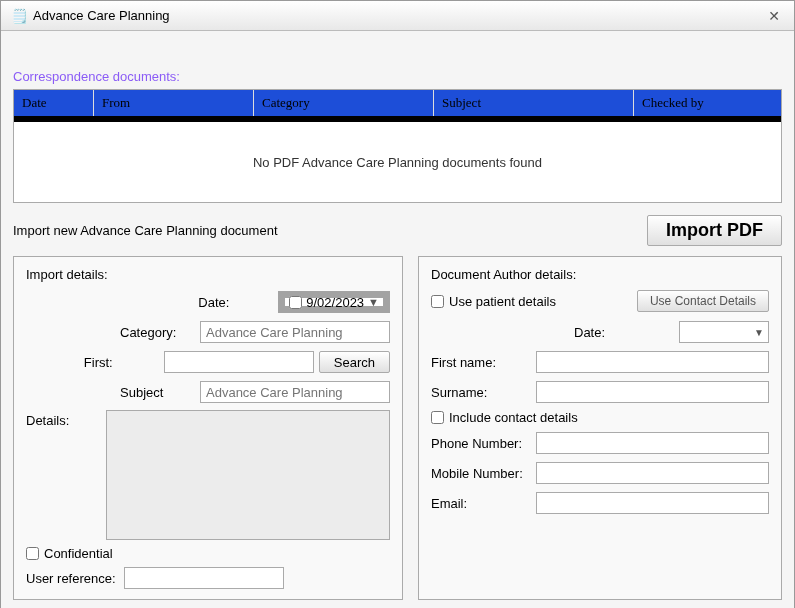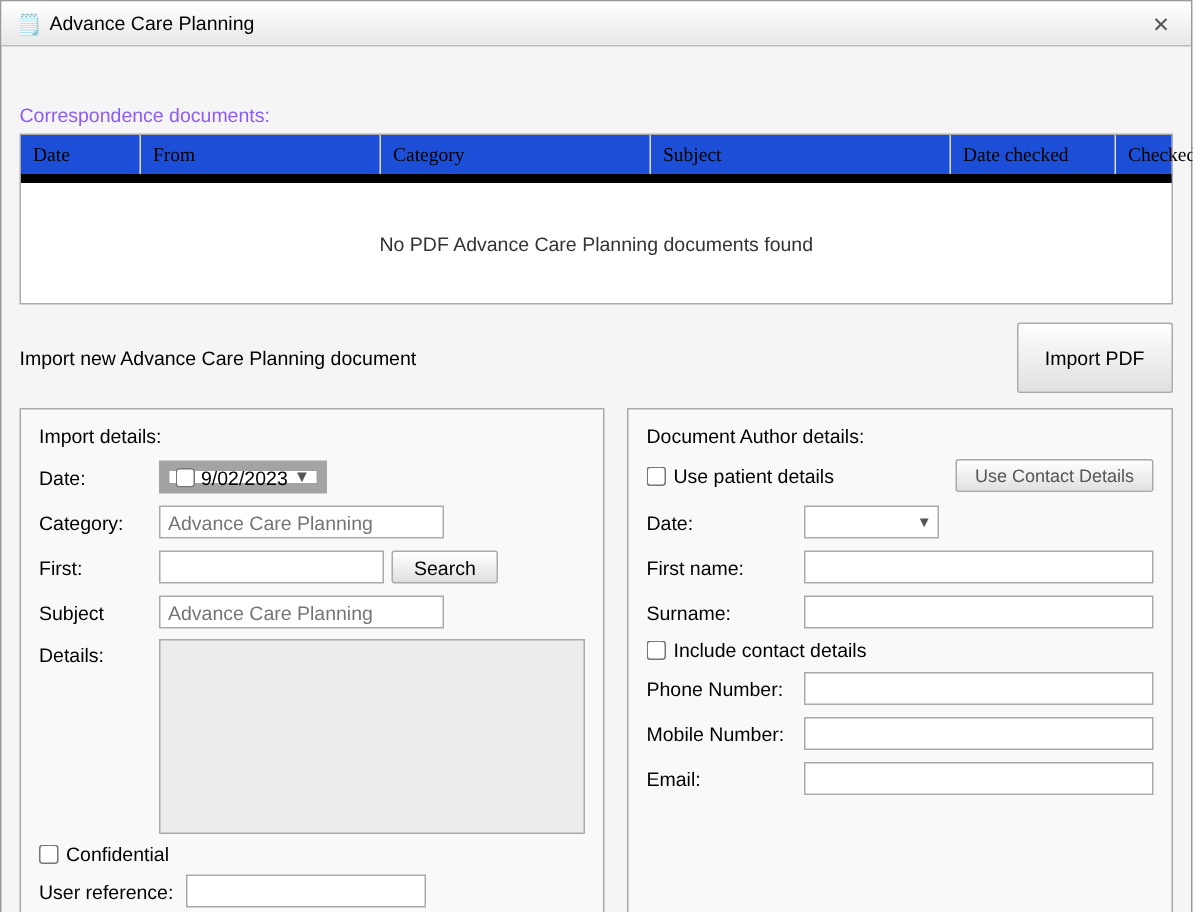--- a/index.html
+++ b/index.html
@@ -96,26 +96,27 @@
       display: flex;
       align-items: center;
       justify-content: space-between;
       margin-bottom: 10px;
     }
     .import-label {
       font-size: 13px;
       color: #000;
     }
     .import-pdf-btn {
-      padding: 15px 18px;
+      padding: 4px 18px;
       border: 1px solid #aaa;
       background: linear-gradient(to bottom, #ffffff, #e0e0e0);
       cursor: pointer;
-      font-size: 13px;
+      font-size: 18px;
       border-radius: 2px;
+      font-weight: bold;
     }
     .two-columns {
       display: flex;
       gap: 15px;
     }
     .left-col {
       flex: 0 0 390px;
       border: 1px solid #aaa;
       padding: 10px 12px;
       background: #f9f9f9;
@@ -130,20 +131,21 @@
       font-size: 13px;
       font-weight: normal;
       color: #000;
       margin-bottom: 8px;
     }
     .form-row {
       display: flex;
       align-items: center;
       margin-bottom: 6px;
       min-height: 24px;
+      justify-content: flex-end;
     }
     .form-label {
       width: 80px;
       font-size: 13px;
       color: #000;
       flex-shrink: 0;
     }
     .form-label-wide {
       width: 105px;
       font-size: 13px;
@@ -338,21 +340,20 @@
   <div class="content">
 
     <div class="section-label">Correspondence documents:</div>
 
     <div class="table-container">
       <div class="table-header">
         <div class="table-header-cell">Date</div>
         <div class="table-header-cell">From</div>
         <div class="table-header-cell">Category</div>
         <div class="table-header-cell">Subject</div>
-        <div class="table-header-cell">Date checked</div>
         <div class="table-header-cell">Checked by</div>
       </div>
       <div class="table-body">
         <span>No PDF Advance Care Planning documents found</span>
       </div>
     </div>
 
     <div class="import-section">
       <span class="import-label">Import new Advance Care Planning document</span>
       <button class="import-pdf-btn">Import PDF</button>

